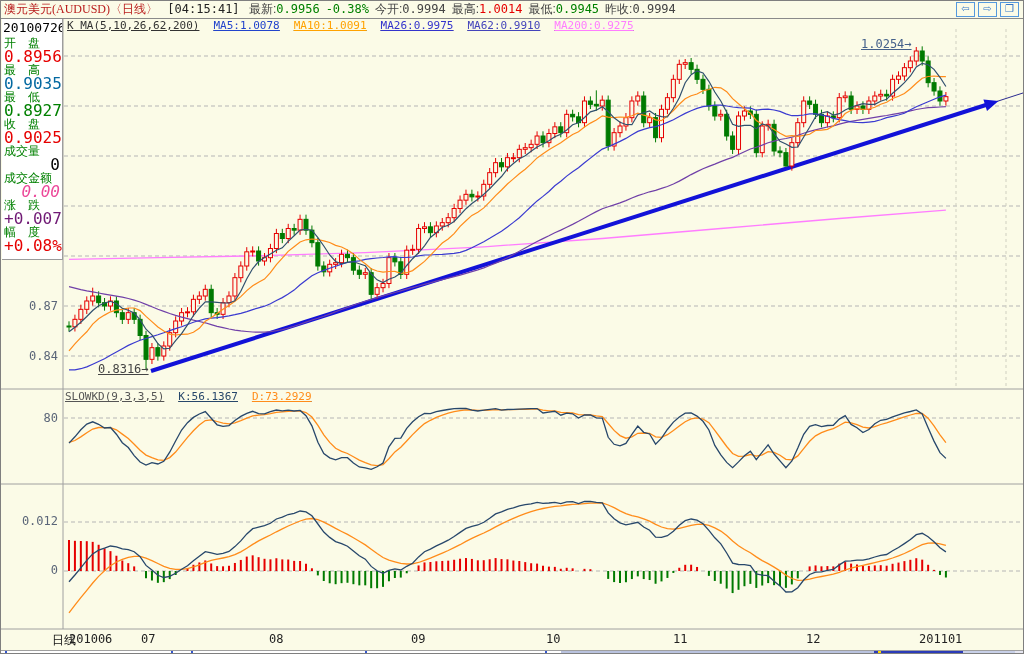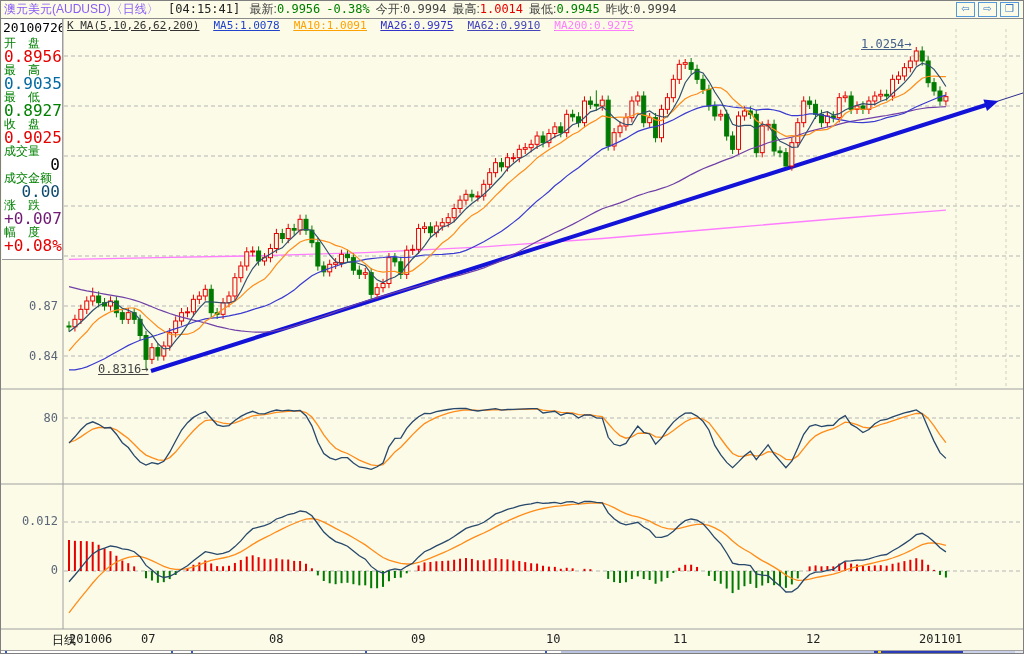--- a/index.html
+++ b/index.html
@@ -1,20 +1,20 @@
 <!DOCTYPE html>
 <html><head>
 <meta charset="utf-8">
 <style>
   html,body{margin:0;padding:0;}
   body{font-family:"Liberation Sans","DejaVu Sans",sans-serif;}
   #window{position:relative;width:1022px;height:652px;background:#fbfbe7;border:1px solid #7f7f7f;overflow:hidden;}
   .mono{font-family:"DejaVu Sans Mono","Liberation Mono",monospace;}
   #topbar{position:absolute;left:0;top:0;width:1024px;height:17px;background:#fbfbe7;border-bottom:1px solid #8a8a8a;font-size:12px;line-height:16px;white-space:nowrap;padding-left:3px;color:#333;}
-  #topbar b{font-weight:normal;color:#8b5cf6;}
+  #topbar b{font-weight:normal;color:#b91c1c;font-family:Liberation Serif, serif;}
   .tb-val{font-family:"DejaVu Sans Mono","Liberation Mono",monospace;margin-right:6px;}
   #top-buttons{position:absolute;right:4px;top:1px;display:flex;gap:3px;}
   .tbtn{width:17px;height:13px;border:1px solid #5599dd;color:#3377cc;background:#fbfbe7;font-size:10px;line-height:12px;text-align:center;cursor:pointer;}
   #sidebar{position:absolute;left:1px;top:18px;width:60px;height:240px;background:#ffffff;border-right:1px solid #9a9a9a;border-bottom:1px solid #9a9a9a;font-size:12px;overflow:hidden;}
   #sb-date{color:#000;font-size:13px;padding:1px 1px 2px 1px;letter-spacing:0px;font-family:"DejaVu Sans Mono","Liberation Mono",monospace;}
   .sb-row{padding:0 2px;}
   .sb-label{color:#008000;font-size:12px;line-height:13px;}
   .sb-value{text-align:right;font-size:16px;line-height:14px;font-family:"DejaVu Sans Mono","Liberation Mono",monospace;}
   .hdr{position:absolute;font-size:11px;line-height:11px;white-space:nowrap;color:#444;}
   .hdr span{margin-right:7px;text-decoration:underline;}
@@ -61,21 +61,21 @@
         <div class="sb-row">
           <div class="sb-label">收　盘</div>
           <div class="sb-value" style="color: rgb(230, 0, 0);">0.9025</div>
         </div>
         <div class="sb-row">
           <div class="sb-label">成交量</div>
           <div class="sb-value" style="color: rgb(0, 0, 0);">0</div>
         </div>
         <div class="sb-row">
           <div class="sb-label">成交金额</div>
-          <div class="sb-value" style="color: #0c4a6e;">0.00</div>
+          <div class="sb-value" style="color: #ec4899; font-style: italic;">0.00</div>
         </div>
         <div class="sb-row">
           <div class="sb-label">涨　跌</div>
           <div class="sb-value" style="color: #701a75;">+0.0072</div>
         </div>
         <div class="sb-row">
           <div class="sb-label">幅　度</div>
           <div class="sb-value" style="color: rgb(230, 0, 0);">+0.08%</div>
         </div>
       </div>
@@ -562,20 +562,23 @@
         <line x1="938.975" y1="570" x2="938.975" y2="573.9533542994764" stroke="#007a00" stroke-width="2"></line>
         <line x1="944.9" y1="570" x2="944.9" y2="576.4976072532423" stroke="#007a00" stroke-width="2"></line>
       </g>
       <path d="M68.0 611.8L73.9 604.2L79.8 596.7L85.8 589.3L91.7 582.0L97.6 575.4L103.5 569.8L109.5 564.8L115.4 561.0L121.3 558.4L127.3 556.4L133.2 555.3L139.1 555.4L145.0 557.2L150.9 559.6L156.9 562.5L162.8 565.3L168.7 567.3L174.6 568.3L180.6 568.3L186.5 567.6L192.4 566.0L198.3 563.9L204.3 561.3L210.2 559.4L216.1 558.2L222.0 557.0L228.0 555.7L233.9 553.7L239.8 550.9L245.8 547.3L251.7 543.4L257.6 539.9L263.5 536.9L269.4 534.0L275.4 530.8L281.3 527.9L287.2 525.0L293.1 522.5L299.1 520.0L305.0 518.2L310.9 517.5L316.9 518.6L322.8 521.1L328.7 524.1L334.6 527.4L340.6 530.5L346.5 533.4L352.4 536.7L358.3 540.3L364.3 543.9L370.2 548.2L376.1 552.5L382.0 556.5L387.9 559.1L393.9 560.8L399.8 562.4L405.7 563.0L411.6 562.9L417.6 561.5L423.5 559.3L429.4 557.1L435.3 554.6L441.3 552.1L447.2 549.5L453.1 546.7L459.1 543.7L465.0 540.4L470.9 537.4L476.8 534.7L482.8 532.0L488.7 529.1L494.6 525.9L500.5 522.9L506.4 520.0L512.4 517.3L518.3 514.8L524.2 512.6L530.1 510.7L536.1 508.8L542.0 507.5L547.9 506.4L553.8 505.4L559.8 504.8L565.7 504.0L571.6 503.4L577.5 503.2L583.5 502.7L589.4 502.2L595.3 502.0L601.3 502.0L607.2 504.0L613.1 506.7L619.0 509.8L624.9 512.6L630.9 514.6L636.8 515.9L642.7 517.9L648.6 520.2L654.6 523.4L660.5 526.0L666.4 527.7L672.4 528.2L678.3 527.4L684.2 525.9L690.1 524.3L696.0 523.3L702.0 523.2L707.9 524.4L713.8 526.9L719.8 530.1L725.7 534.5L731.6 540.0L737.5 544.7L743.4 548.5L749.4 551.7L755.3 555.9L761.2 559.6L767.1 562.6L773.1 566.1L779.0 569.9L784.9 574.1L790.9 577.5L796.8 579.3L802.7 579.2L808.6 578.1L814.5 576.7L820.5 575.5L826.4 574.3L832.3 573.1L838.3 571.3L844.2 569.0L850.1 567.2L856.0 565.6L861.9 564.3L867.9 563.0L873.8 561.6L879.7 560.2L885.6 558.8L891.6 557.0L897.5 554.9L903.4 552.5L909.4 549.7L915.3 546.5L921.2 543.6L927.1 542.1L933.0 541.8L939.0 542.8L944.9 544.4" fill="none" stroke="#ff8c1a" stroke-width="1.3" clip-path="url(#cmacd)" stroke-dasharray=""></path>
       <path d="M68.0 580.8L73.9 574.0L79.8 566.8L85.8 559.4L91.7 552.9L97.6 549.2L103.5 547.2L109.5 545.0L115.4 545.8L121.3 547.9L127.3 548.6L133.2 550.7L139.1 555.7L145.0 564.4L150.9 569.1L156.9 574.3L162.8 576.5L168.7 575.4L174.6 572.3L180.6 568.2L186.5 564.8L192.4 559.8L198.3 555.3L204.3 550.7L210.2 551.8L216.1 553.3L222.0 552.3L228.0 550.4L233.9 545.6L239.8 539.9L245.8 532.9L251.7 527.7L257.6 526.1L263.5 524.7L269.4 522.3L275.4 518.0L281.3 516.2L287.2 513.5L293.1 512.3L299.1 510.0L305.0 510.9L310.9 514.8L316.9 523.0L322.8 531.1L328.7 536.4L334.6 540.6L340.6 542.7L346.5 545.2L352.4 549.9L358.3 554.7L364.3 558.2L370.2 565.4L376.1 569.8L382.0 572.4L387.9 569.3L393.9 567.8L399.8 569.0L405.7 565.3L411.6 562.3L417.6 555.9L423.5 550.7L429.4 548.1L435.3 544.9L441.3 542.1L447.2 539.2L453.1 535.5L459.1 531.4L465.0 527.4L470.9 525.3L476.8 524.0L482.8 521.3L488.7 517.3L494.6 512.9L500.5 510.9L506.4 508.3L512.4 506.9L518.3 504.9L524.2 503.7L530.1 502.9L536.1 501.4L542.0 502.3L547.9 502.0L553.8 501.3L559.8 502.6L565.7 500.8L571.6 500.7L577.5 502.5L583.5 500.5L589.4 500.4L595.3 501.4L601.3 501.8L607.2 511.9L613.1 517.8L619.0 521.8L624.9 523.8L630.9 522.6L636.8 521.3L642.7 526.0L648.6 529.2L654.6 536.1L660.5 536.4L666.4 534.7L672.4 530.2L678.3 524.2L684.2 519.7L690.1 518.0L696.0 519.2L702.0 522.7L707.9 529.3L713.8 536.8L719.8 542.8L725.7 552.0L731.6 562.1L737.5 563.5L743.4 563.7L749.4 564.6L755.3 572.9L761.2 574.1L767.1 574.7L773.1 580.3L779.0 584.9L784.9 591.0L790.9 590.9L796.8 586.7L802.7 579.0L808.6 573.5L814.5 571.1L820.5 570.8L826.4 569.3L832.3 568.5L838.3 563.9L844.2 560.1L850.1 559.8L856.0 559.1L861.9 559.2L867.9 557.9L873.8 556.0L879.7 554.3L885.6 553.5L891.6 549.8L897.5 546.5L903.4 542.6L909.4 538.5L915.3 533.7L921.2 532.3L927.1 535.8L933.0 540.7L939.0 546.7L944.9 550.9" fill="none" stroke="#27476b" stroke-width="1.3" clip-path="url(#cmacd)" stroke-dasharray=""></path>
     </svg>
 
   <div class="hdr" style="left:66px;top:19px;">
     <span class="mono" style="color:#333">K   MA(5,10,26,62,200)</span><span id="main-ma-values"><span class="mono" style="color: rgb(34, 68, 204); margin-left: 7px;">MA5:1.0078</span><span class="mono" style="color: rgb(255, 162, 0); margin-left: 7px;">MA10:1.0091</span><span class="mono" style="color: rgb(51, 51, 204); margin-left: 7px;">MA26:0.9975</span><span class="mono" style="color: rgb(68, 68, 187); margin-left: 7px;">MA62:0.9910</span><span class="mono" style="color: rgb(255, 125, 255); margin-left: 7px;">MA200:0.9275</span></span>
   </div>
+  <div class="hdr" style="left:64px;top:390px;">
+    <span class="mono" style="color:#555">SLOWKD(9,3,3,5)</span><span id="kd-values"><span class="mono" style="color: rgb(39, 71, 107); margin-left: 7px;">K:56.1367</span><span class="mono" style="color: rgb(255, 140, 26); margin-left: 7px;">D:73.2929</span></span>
+  </div>
 
   <div class="anno" style="left:860px;top:36px;color:#44608a;">1.0254→</div>
   <div class="anno" style="left:97px;top:361px;color:#444;">0.8316→</div>
 
   <div id="ylabels">
       <div class="ylabel" style="top: 298px;">0.87</div>
       <div class="ylabel" style="top: 348px;">0.84</div>
       <div class="ylabel" style="top: 410px;">80</div>
       <div class="ylabel" style="top: 513px;">0.012</div>
       <div class="ylabel" style="top: 562px;">0</div>

